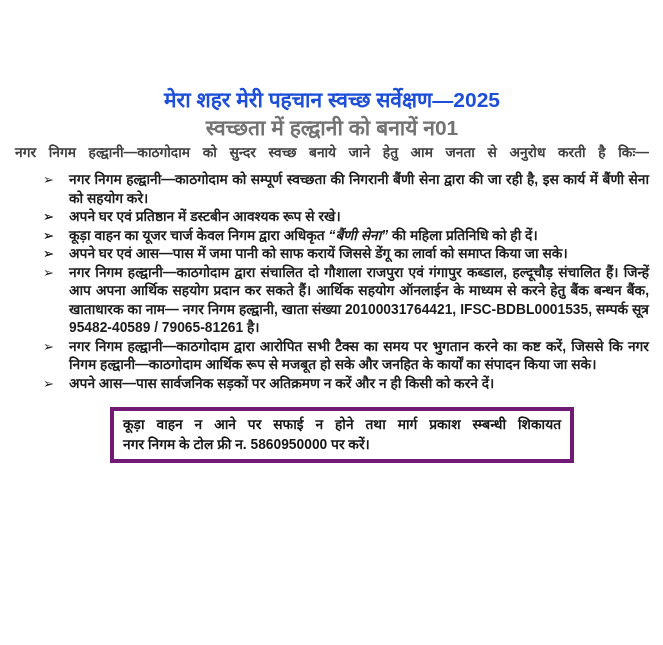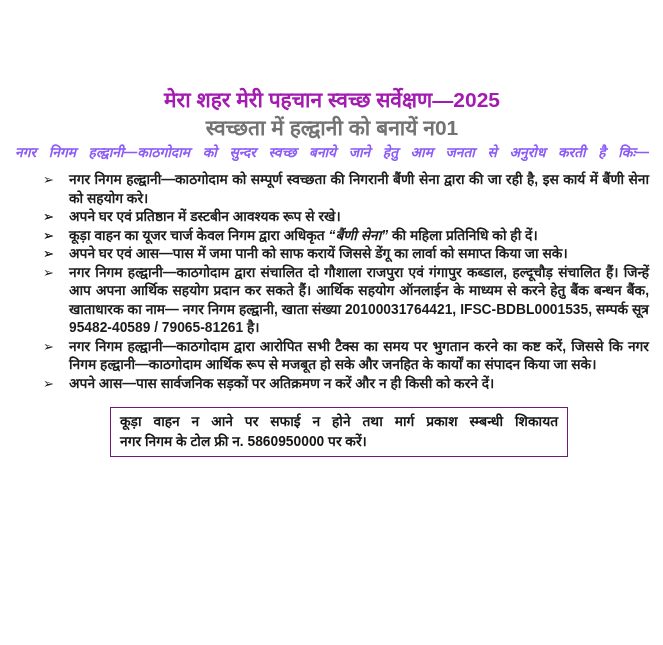--- a/index.html
+++ b/index.html
@@ -19,36 +19,35 @@
     padding: 86px 14px 0 15px;
     overflow: hidden;
   }
   .title-block {
     text-align: center;
   }
   .title-line1 {
     font-size: 21px;
     line-height: 28px;
     font-weight: 700;
-    color: #a21caf;
+    color: #1d4ed8;
   }
   .title-line2 {
     font-size: 21px;
     line-height: 27px;
     font-weight: 700;
     color: #737373;
   }
   .intro {
     margin-top: 2px;
     font-size: 13.8px;
     line-height: 19px;
     text-align: justify;
     text-align-last: justify;
-    color: #8b5cf6;
-    font-style: italic;
+    color: #404040;
   }
   ul.points {
     list-style: none;
     margin: 9px 0 0 28px;
     padding: 0;
   }
   ul.points li {
     position: relative;
     padding-left: 26px;
     font-size: 13.8px;
@@ -64,21 +63,21 @@
     line-height: 18.5px;
     color: #1c1c1c;
   }
   .em-quote {
     font-style: italic;
     font-weight: 800;
   }
   .notice-box {
     margin: 14px 0 0 95px;
     width: 438px;
-    border: 1px solid #701a75;
+    border: 4px solid #701a75;
     padding: 4px 9px 5px 9px;
     box-sizing: content-box;
   }
   .notice-line {
     font-size: 13.8px;
     line-height: 19.5px;
     color: #161616;
   }
   .notice-line.fill {
     text-align: justify;

